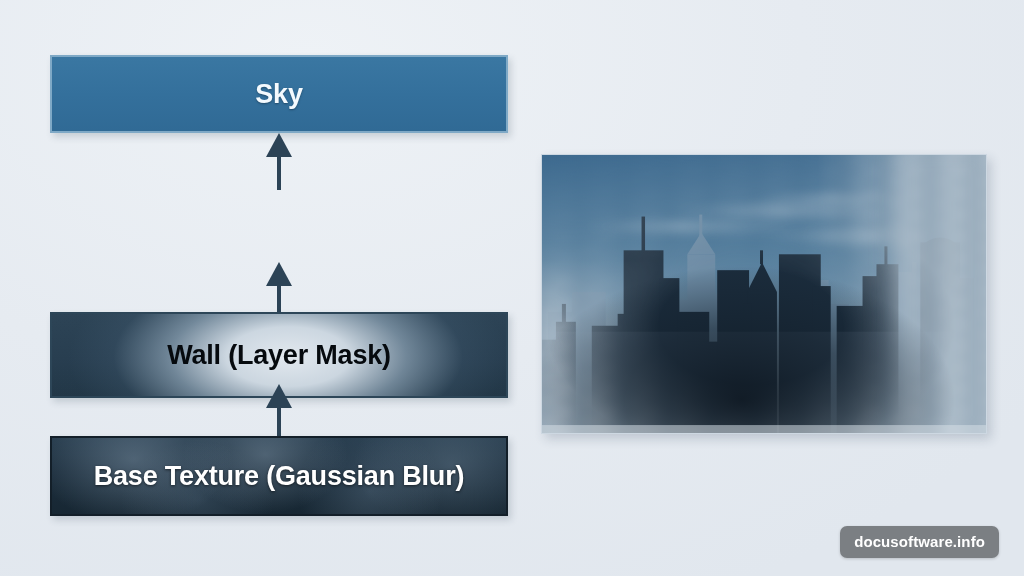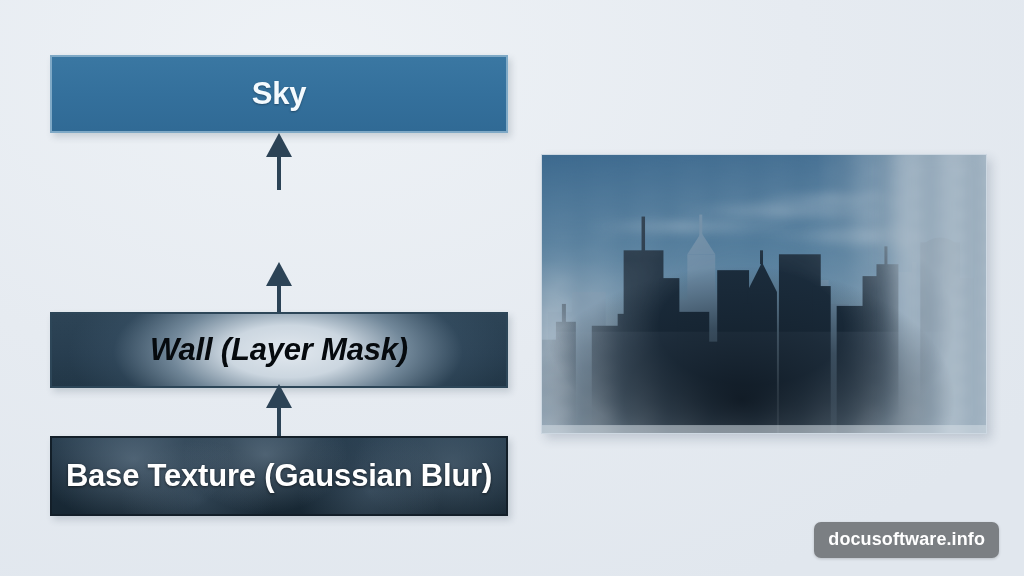--- a/index.html
+++ b/index.html
@@ -44,21 +44,21 @@
     border-style: solid;
     border-width: 2px;
     box-shadow: 3px 4px 7px rgba(40,60,80,0.18);
     overflow: hidden;
   }
 
   .layer-label {
     position: relative;
     z-index: 4;
     font-weight: bold;
-    font-size: 31px;
+    font-size: 27px;
     letter-spacing: -0.2px;
     white-space: nowrap;
   }
 
   
   .box-sky {
     top: 0px;
     height: 78px;
     background: linear-gradient(180deg, #3a77a2 0%, #34709c 50%, #306a95 100%);
     border-color: #7fa9c6;
@@ -75,32 +75,31 @@
     background: linear-gradient(180deg, #f4f7fa 0%, #eef2f7 60%, #e7edf3 100%);
     border-color: #2f4a5e;
   }
   .box-city .layer-label {
     color: #0d1419;
   }
 
   
   .box-wall {
     top: 257px;
-    height: 76px;
+    height: 86px;
     background:
       radial-gradient(ellipse 62% 165% at 52% 52%,
         rgba(232,238,244,0.97) 0%,
         rgba(216,226,235,0.93) 22%,
         rgba(150,172,190,0.66) 42%,
         rgba(70,96,119,0.25) 62%,
         rgba(40,62,82,0.04) 78%,
         rgba(40,62,82,0) 100%),
       linear-gradient(180deg, #2d4456 0%, #283e50 55%, #223747 100%);
     border-color: #2d4658;
-    font-style: italic;
   }
   .box-wall .layer-label {
     color: #060a0e;
   }
 
   
   .box-base {
     top: 381px;
     height: 80px;
     background:
@@ -151,21 +150,21 @@
   }
   .photo svg { display: block; width: 100%; height: 100%; }
 
   
   .watermark {
     position: absolute;
     right: 25px;
     bottom: 18px;
     background: #7b7f83;
     color: #ffffff;
-    font-size: 18px;
+    font-size: 15px;
     font-weight: bold;
     padding: 7px 14px 8px 14px;
     border-radius: 7px;
     letter-spacing: 0.1px;
     box-shadow: 0 1px 3px rgba(0,0,0,0.18);
   }
 </style>
 </head>
 <body>
 

